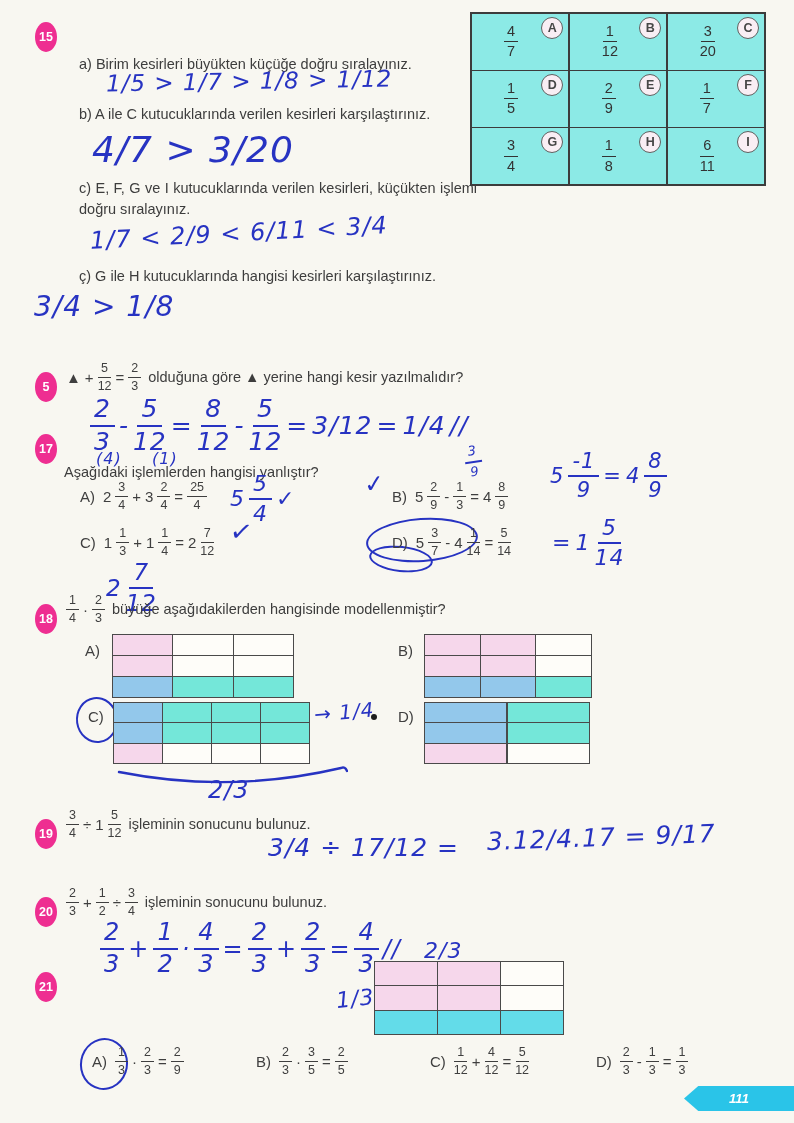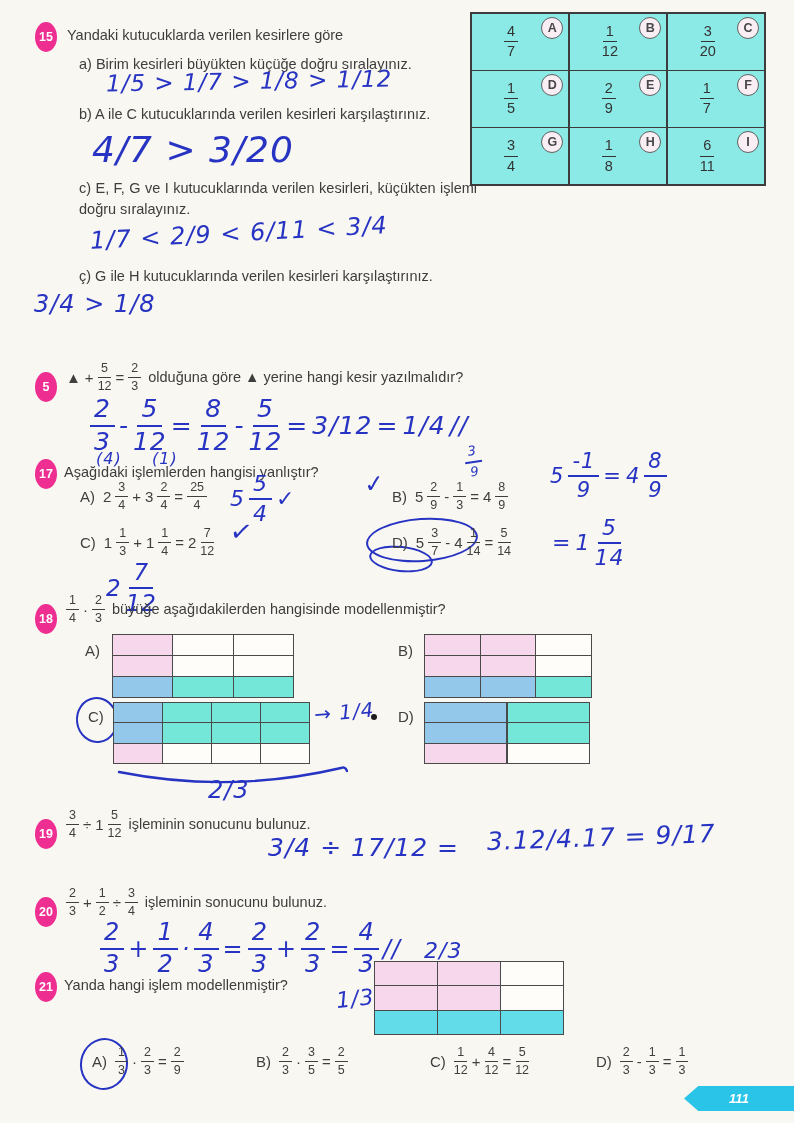--- a/index.html
+++ b/index.html
@@ -41,33 +41,32 @@
              clip-path:polygon(0 50%,13% 0,100% 0,100% 100%,13% 100%);
              display:flex;align-items:center;justify-content:center;
              color:#fff;font-style:italic;font-weight:bold;font-size:13px;}
 </style>
 </head>
 <body>
 
 <div class="page">
 
   <span class="badge abs" style="left:35px;top:22px">15</span>
-  <div class="ptext abs" style="left:67px;top:25px">Yandaki kutucuklarda verilen kesirlere göre</div>
 
   <div class="ptext abs" style="left:79px;top:54px">a) Birim kesirleri büyükten küçüğe doğru sıralayınız.</div>
   <div class="hand abs" style="left:106px;top:68px;font-size:23px;transform:rotate(-1deg)">1/5 &gt; 1/7 &gt; 1/8 &gt; 1/12</div>
 
   <div class="ptext abs" style="left:79px;top:104px">b) A ile C kutucuklarında verilen kesirleri karşılaştırınız.</div>
   <div class="hand abs" style="left:92px;top:129px;font-size:36px">4/7 &gt; 3/20</div>
 
   <div class="ptext abs" style="left:79px;top:178px;width:398px;text-align:justify">c) E, F, G ve I kutucuklarında verilen kesirleri, küçükten işlemi doğru sıralayınız.</div>
   <div class="hand abs" style="left:90px;top:219px;font-size:24px;transform:rotate(-3deg)">1/7 &lt; 2/9 &lt; 6/11 &lt; 3/4</div>
 
-  <div class="ptext abs" style="left:79px;top:266px">ç) G ile H kutucuklarında verilen kesirleri karşılaştırınız.</div>
-  <div class="hand abs" style="left:34px;top:290px;font-size:24px">3/4 &gt; 1/8</div>
+  <div class="ptext abs" style="left:79px;top:266px">ç) G ile H kutucuklarında hangisi kesirleri karşılaştırınız.</div>
+  <div class="hand abs" style="left:34px;top:290px;font-size:28px">3/4 &gt; 1/8</div>
 
   <div class="ftable abs" style="left:470px;top:12px">
       <div class="fcell">
         <span class="cletter">A</span>
         <span class="frac tfrac">
           <span class="fn">4</span>
           <span class="fd">7</span>
         </span>
       </div>
       <div class="fcell">
@@ -167,21 +166,21 @@
       </span>
       <span class="mtok">=</span>
       <span class="mtok">3/12</span>
       <span class="mtok">=</span>
       <span class="mtok">1/4</span>
       <span class="mtok">//</span>
     </div>
   <div class="hand abs" style="left:96px;top:449px;font-size:16px">(4)</div>
   <div class="hand abs" style="left:152px;top:449px;font-size:16px">(1)</div>
 
-  <span class="badge abs" style="left:35px;top:459px">17</span>
+  <span class="badge abs" style="left:35px;top:434px">17</span>
   <div class="ptext abs" style="left:64px;top:462px">Aşağıdaki işlemlerden hangisi yanlıştır?</div>
 
   <div class="opt abs" style="left:80px;top:481px">
     <span class="olabel">A)</span>
     <span class="math">
         <span class="mtok">2</span>
         <span class="frac">
           <span class="fn">3</span>
           <span class="fd">4</span>
         </span>
@@ -453,21 +452,20 @@
       </span>
       <span class="mtok">=</span>
       <span class="frac">
         <span class="fn">4</span>
         <span class="fd">3</span>
       </span>
       <span class="mtok">//</span>
     </div>
 
   <span class="badge abs" style="left:35px;top:972px">21</span>
-  <div class="ptext abs" style="left:64px;top:975px">Yanda hangi işlem modellenmiştir?</div>
   <div class="hand abs" style="left:424px;top:938px;font-size:22px">2/3</div>
   <div class="hand abs" style="left:336px;top:986px;font-size:22px;transform:rotate(-6deg)">1/3</div>
   <div class="model abs" style="left: 374px; top: 961px; width: 190px; height: 74px; grid-template-columns: repeat(3, 1fr);">
       <div style="background: rgb(246, 215, 235);"></div>
       <div style="background: rgb(246, 215, 235);"></div>
       <div style="background: rgb(254, 253, 249);"></div>
       <div style="background: rgb(246, 215, 235);"></div>
       <div style="background: rgb(246, 215, 235);"></div>
       <div style="background: rgb(254, 253, 249);"></div>
       <div style="background: rgb(99, 220, 233);"></div>

